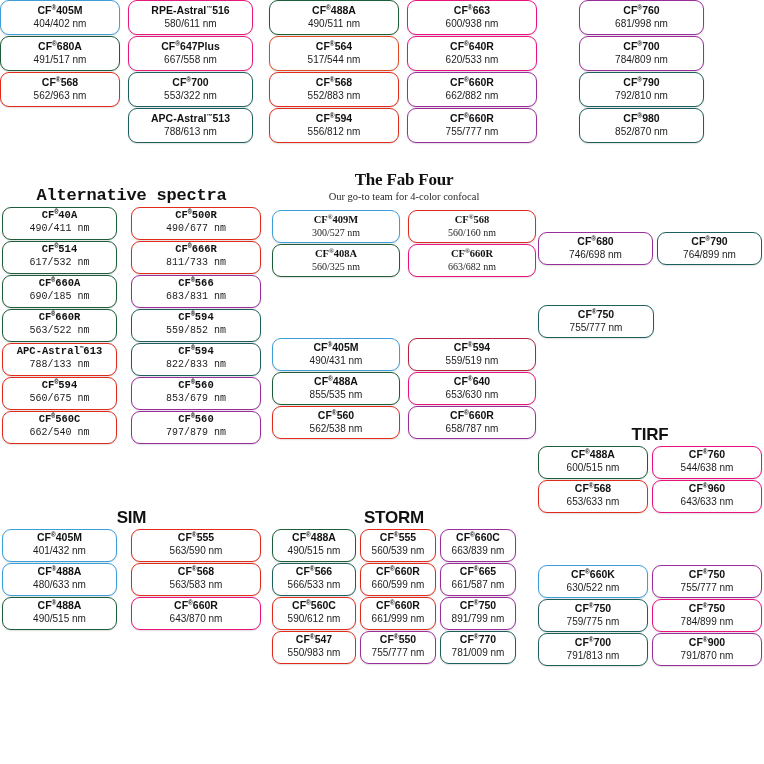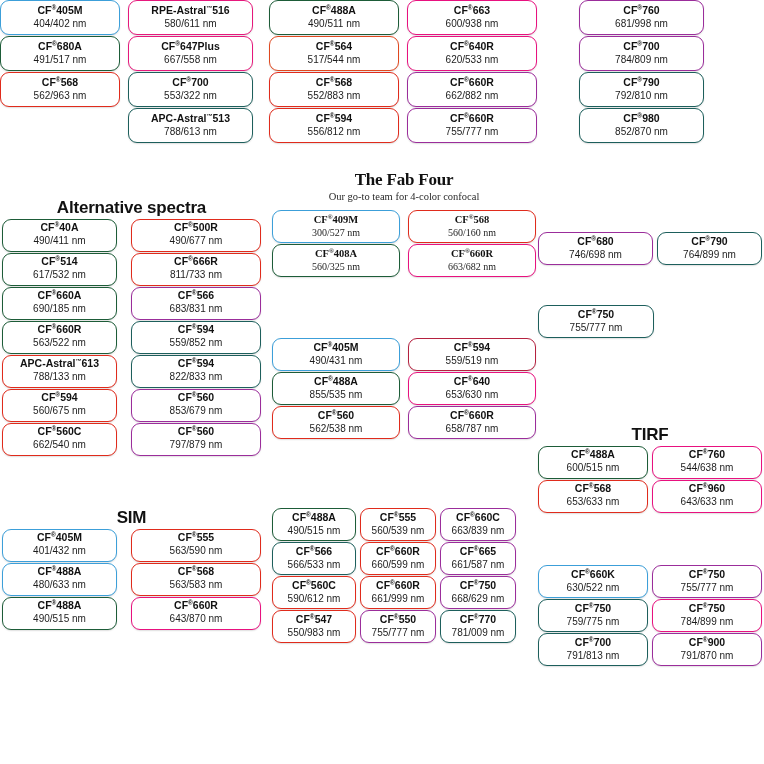--- a/index.html
+++ b/index.html
@@ -83,21 +83,21 @@
   }
   .chip-spec {
     font-size: 10px;
     line-height: 1.15;
     color: #1c1c1c;
     margin-top: 1px;
     white-space: nowrap;
   }
   
   #top-band { left: 0px; top: 0px; }
-  #alt-group { left: 2px; top: 198px; }
+  #alt-group { left: 2px; top: 186px; font-family: Liberation Mono, monospace; }
   #fab-group { left: 272px; top: 170px; font-family: Liberation Serif, serif; }
   #sted-group { left: 272px; top: 338px; }
   #sim-group  { left: 2px;  top: 508px; }
   #storm-group{ left: 272px; top: 508px; }
   #nir-band   { left: 538px; top: 232px; }
   #photo-group{ left: 538px; top: 305px; }
   #tirf-group { left: 538px; top: 425px; }
   #twophoton-group { left: 538px; top: 565px; }
 </style>
 </head>
@@ -352,20 +352,21 @@
           </div>
           <div class="chip" style="border-color: rgb(232, 17, 127); height: 33px; margin-top: 1px;">
             <div class="chip-name"><span>CF</span><span class="reg">®</span><span>660R</span></div>
             <div class="chip-spec">643/870 nm</div>
           </div>
         </div>
       </div>
   </div>
 
   <div class="group" id="storm-group">
+    <div class="group-title">STORM</div>
 
     <div class="cols">
         <div class="col" style="width: 84px;">
           <div class="chip" style="border-color: rgb(29, 92, 56); height: 33px;">
             <div class="chip-name"><span>CF</span><span class="reg">®</span><span>488A</span></div>
             <div class="chip-spec">490/515 nm</div>
           </div>
           <div class="chip" style="border-color: rgb(29, 95, 92); height: 33px; margin-top: 1px;">
             <div class="chip-name"><span>CF</span><span class="reg">®</span><span>566</span></div>
             <div class="chip-spec">566/533 nm</div>
@@ -401,21 +402,21 @@
           <div class="chip" style="border-color: rgb(155, 45, 155); height: 33px;">
             <div class="chip-name"><span>CF</span><span class="reg">®</span><span>660C</span></div>
             <div class="chip-spec">663/839 nm</div>
           </div>
           <div class="chip" style="border-color: rgb(155, 45, 155); height: 33px; margin-top: 1px;">
             <div class="chip-name"><span>CF</span><span class="reg">®</span><span>665</span></div>
             <div class="chip-spec">661/587 nm</div>
           </div>
           <div class="chip" style="border-color: rgb(155, 45, 155); height: 33px; margin-top: 1px;">
             <div class="chip-name"><span>CF</span><span class="reg">®</span><span>750</span></div>
-            <div class="chip-spec">668/629 nm</div>
+            <div class="chip-spec">891/799 nm</div>
           </div>
           <div class="chip" style="border-color: rgb(29, 95, 92); height: 33px; margin-top: 1px;">
             <div class="chip-name"><span>CF</span><span class="reg">®</span><span>770</span></div>
             <div class="chip-spec">781/009 nm</div>
           </div>
         </div>
       </div>
   </div>
 
   <div class="group" id="nir-band">

